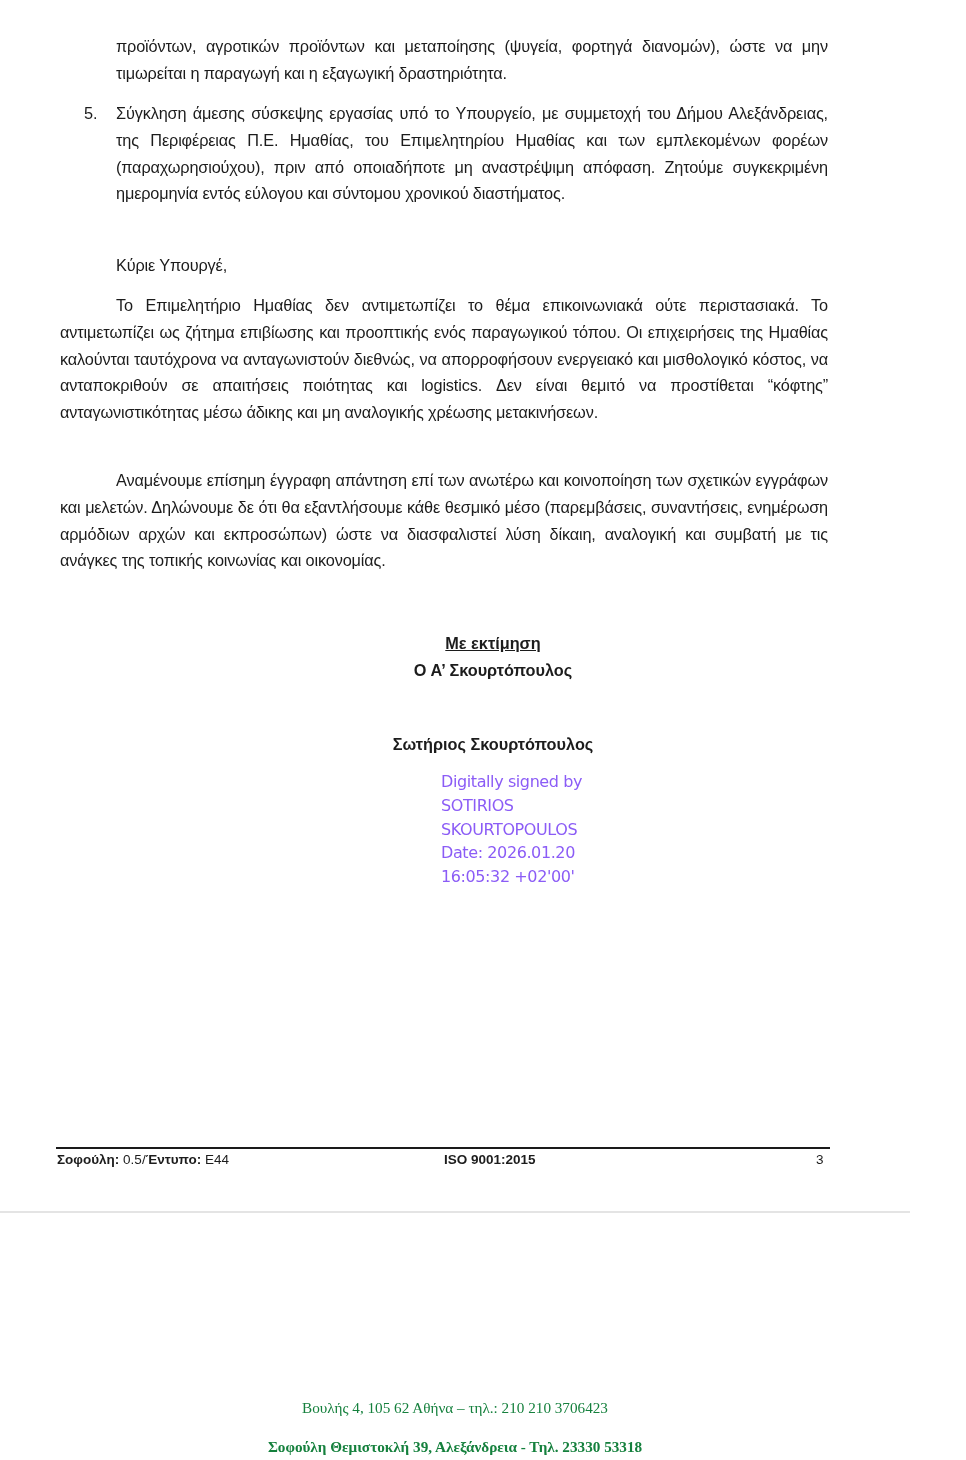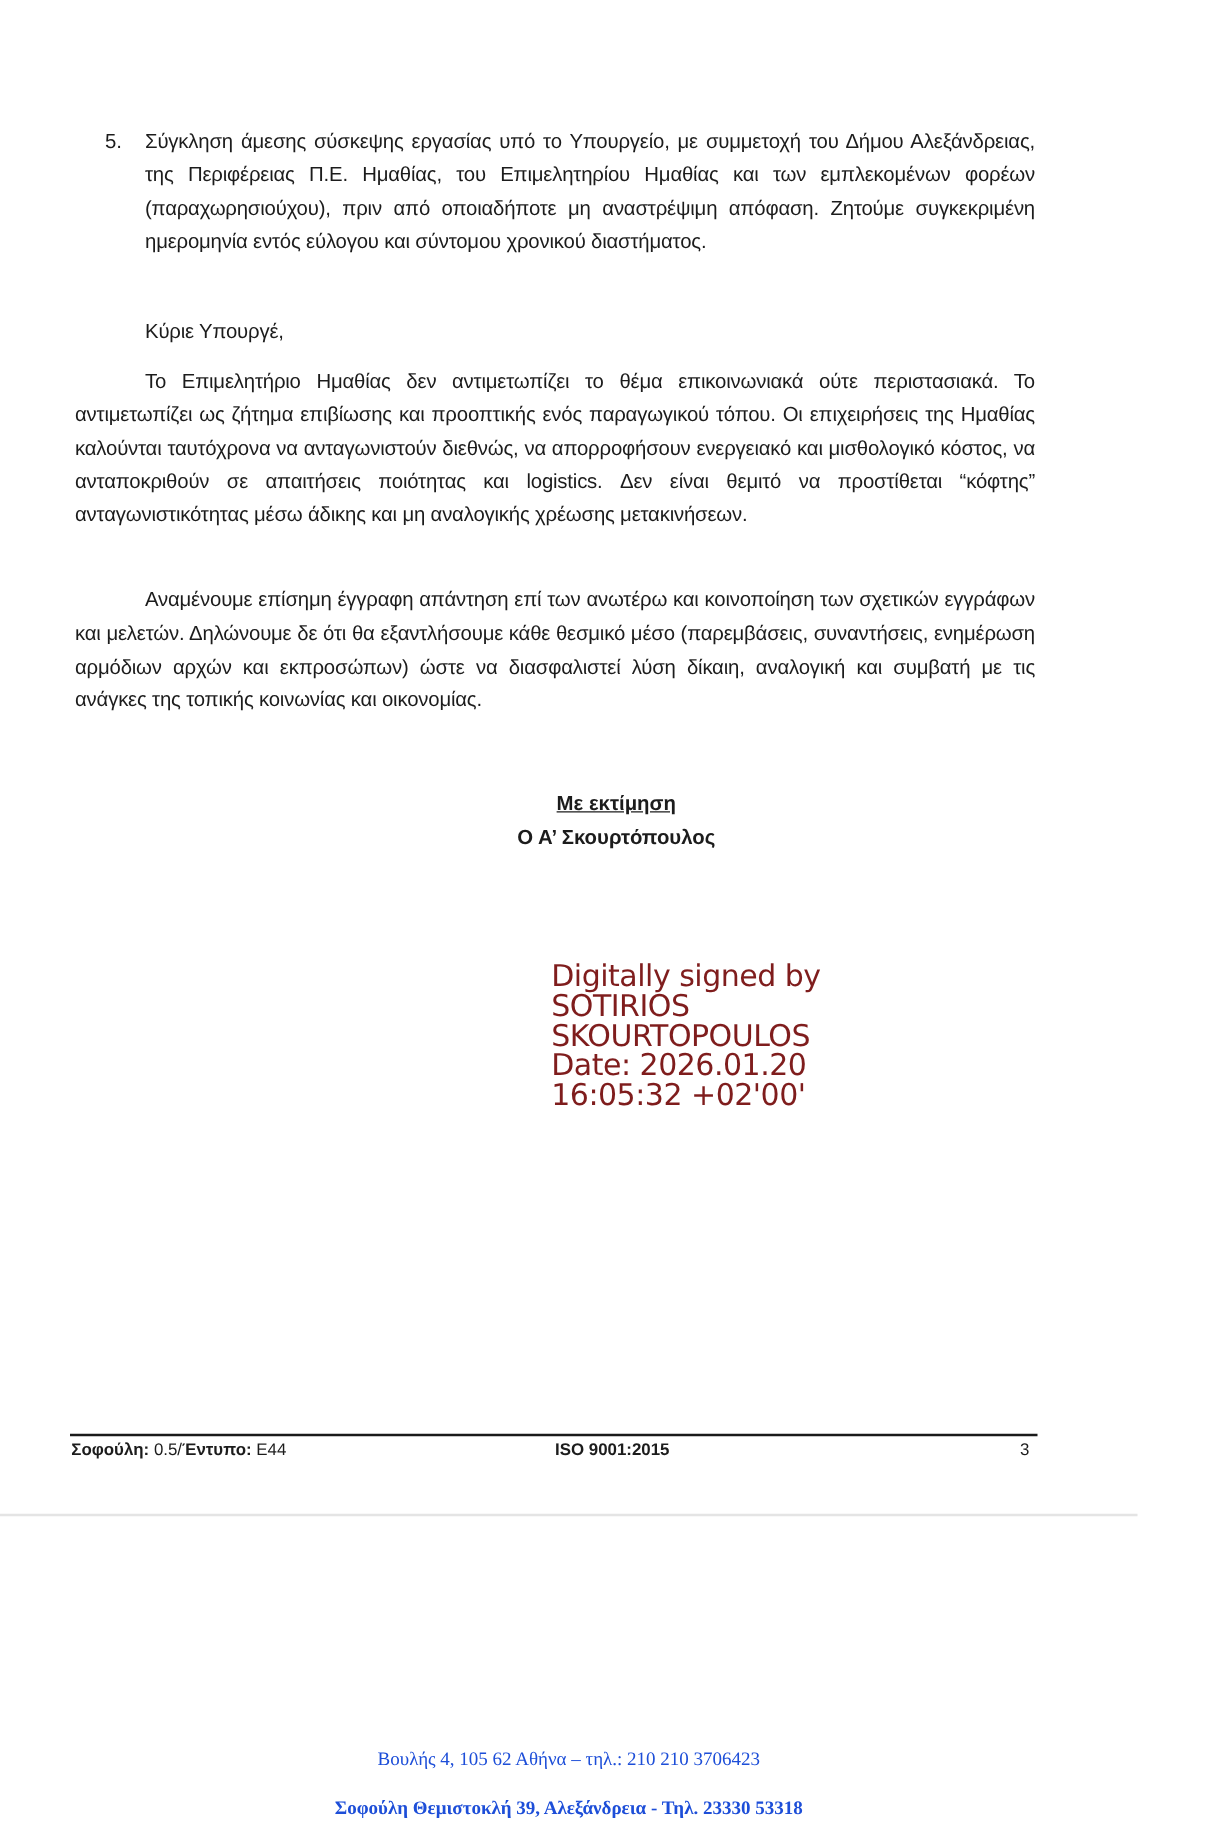--- a/index.html
+++ b/index.html
@@ -13,52 +13,54 @@
     .item5 .body { flex: 1; }
     .greeting { position: absolute; left: 116px; top: 252px; }
     .p2 { position: absolute; left: 60px; top: 292px; width: 768px; text-indent: 56px; }
     .p3 { position: absolute; left: 60px; top: 467px; width: 768px; text-indent: 56px; }
     .closing { position: absolute; left: 300px; width: 386px; text-align: center; font-weight: bold; font-size: 16.3px; line-height: 26.8px; }
     .c1 { top: 630px; text-decoration: underline; }
     .c2 { top: 657px; }
     .c3 { top: 731px; }
     .sigbox { position: absolute; left: 257px; top: 770px; width: 157px; height: 126px; background: #f4f2ee; }
     .sigbox svg { width: 157px; height: 126px; display: block; }
-    .sigtext { position: absolute; left: 441px; top: 770px; font-size: 24px; line-height: 23.8px; color: #7f1d1d; font-family: "DejaVu Sans", sans-serif; letter-spacing: -0.4px; }
+    .sigtext { position: absolute; left: 441px; top: 770px; font-size: 16px; line-height: 23.8px; color: #8b5cf6; font-family: "DejaVu Sans", sans-serif; letter-spacing: -0.4px; }
     .footer-rule { position: absolute; left: 56px; top: 1147px; width: 774px; height: 2px; background: #1a1a1a; }
     .footer { position: absolute; top: 1151px; font-size: 13.5px; line-height: 18px; }
     .f-left { left: 57px; }
     .f-mid { left: 444px; font-weight: bold; }
     .f-right { left: 816px; }
     .b { font-weight: bold; }
     .page-divider { position: absolute; left: 0; top: 1211px; width: 910px; height: 2px; background: #e4e4e4; }
-    .address { position: absolute; left: 0; width: 910px; text-align: center; font-family: "Liberation Serif", "DejaVu Serif", serif; font-size: 15.2px; line-height: 19.5px; color: #1d4ed8; }
+    .address { position: absolute; left: 0; width: 910px; text-align: center; font-family: "Liberation Serif", "DejaVu Serif", serif; font-size: 15.2px; line-height: 19.5px; color: #15803d; }
     .a1 { top: 1398px; }
     .a2 { top: 1418px; }
     .a3 { top: 1437px; font-weight: bold; }
   </style>
 </head>
 <body>
 
 <div class="page">
 
+  <div class="text p1">προϊόντων, αγροτικών προϊόντων και μεταποίησης (ψυγεία, φορτηγά διανομών), ώστε να μην τιμωρείται η παραγωγή και η εξαγωγική δραστηριότητα.</div>
 
   <div class="text item5">
     <span class="num">5.</span>
     <span class="body">Σύγκληση άμεσης σύσκεψης εργασίας υπό το Υπουργείο, με συμμετοχή του Δήμου Αλεξάνδρειας, της Περιφέρειας Π.Ε. Ημαθίας, του Επιμελητηρίου Ημαθίας και των εμπλεκομένων φορέων (παραχωρησιούχου), πριν από οποιαδήποτε μη αναστρέψιμη απόφαση. Ζητούμε συγκεκριμένη ημερομηνία εντός εύλογου και σύντομου χρονικού διαστήματος.</span>
   </div>
 
   <div class="text greeting">Κύριε Υπουργέ,</div>
 
   <div class="text p2">Το Επιμελητήριο Ημαθίας δεν αντιμετωπίζει το θέμα επικοινωνιακά ούτε περιστασιακά. Το αντιμετωπίζει ως ζήτημα επιβίωσης και προοπτικής ενός παραγωγικού τόπου. Οι επιχειρήσεις της Ημαθίας καλούνται ταυτόχρονα να ανταγωνιστούν διεθνώς, να απορροφήσουν ενεργειακό και μισθολογικό κόστος, να ανταποκριθούν σε απαιτήσεις ποιότητας και logistics. Δεν είναι θεμιτό να προστίθεται “κόφτης” ανταγωνιστικότητας μέσω άδικης και μη αναλογικής χρέωσης μετακινήσεων.</div>
 
   <div class="text p3">Αναμένουμε επίσημη έγγραφη απάντηση επί των ανωτέρω και κοινοποίηση των σχετικών εγγράφων και μελετών. Δηλώνουμε δε ότι θα εξαντλήσουμε κάθε θεσμικό μέσο (παρεμβάσεις, συναντήσεις, ενημέρωση αρμόδιων αρχών και εκπροσώπων) ώστε να διασφαλιστεί λύση δίκαιη, αναλογική και συμβατή με τις ανάγκες της τοπικής κοινωνίας και οικονομίας.</div>
 
   <div class="closing c1">Με εκτίμηση</div>
   <div class="closing c2">Ο Α’ Σκουρτόπουλος</div>
+  <div class="closing c3">Σωτήριος Σκουρτόπουλος</div>
 
 
   <div class="sigtext">
     <div>Digitally signed by</div>
     <div>SOTIRIOS</div>
     <div>SKOURTOPOULOS</div>
     <div>Date: 2026.01.20</div>
     <div>16:05:32 +02'00'</div>
   </div>
 

